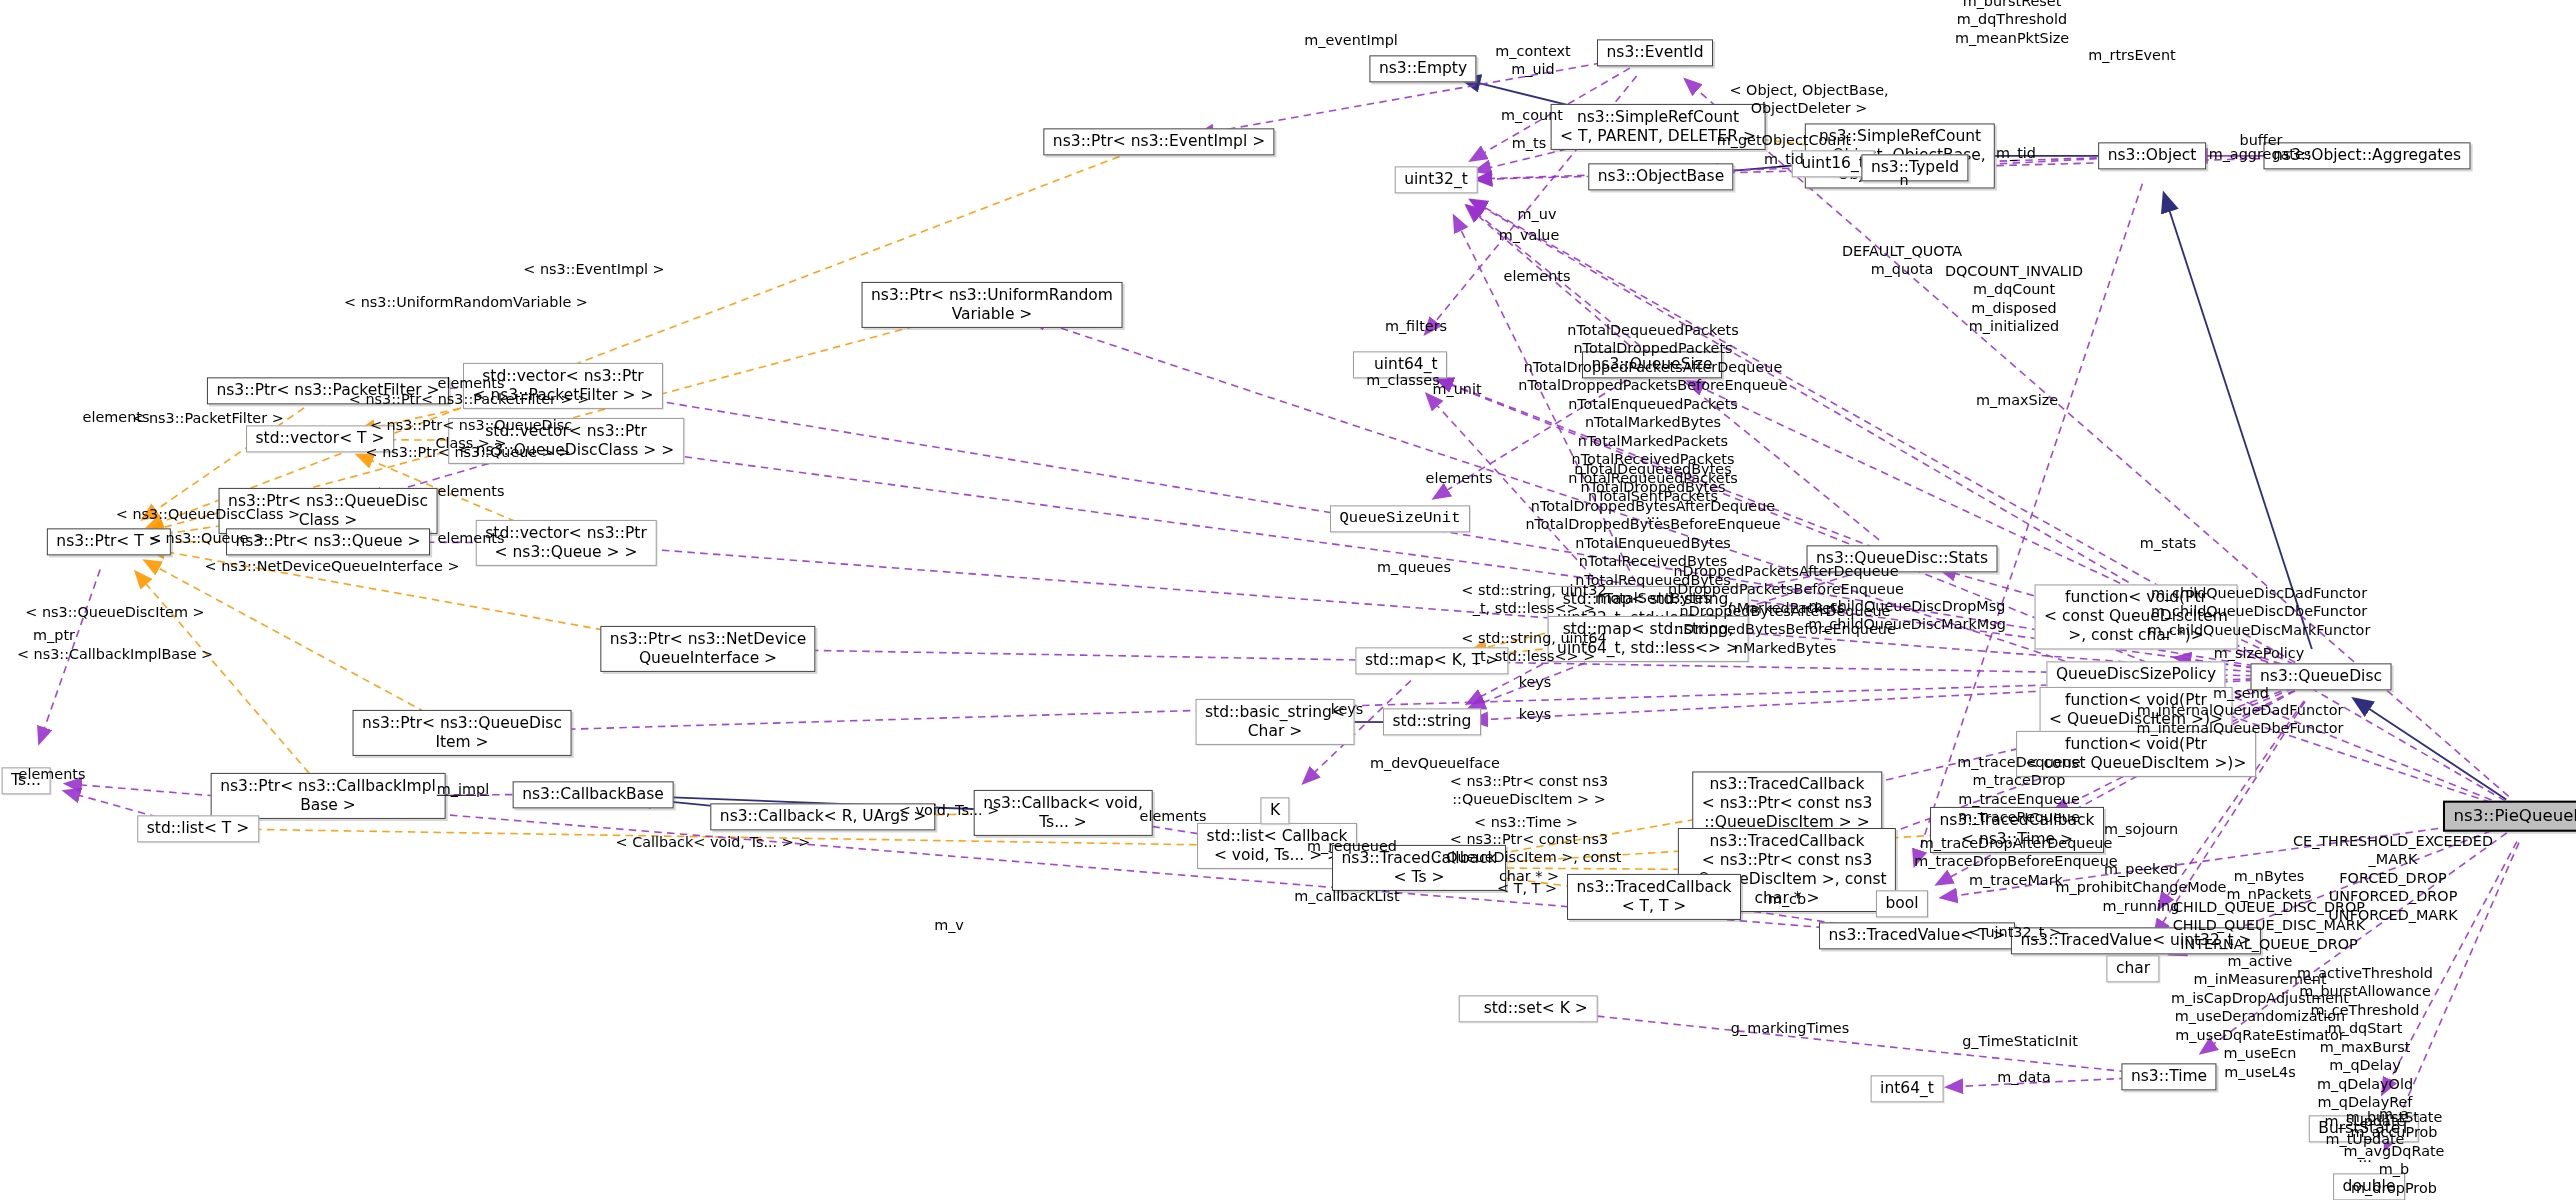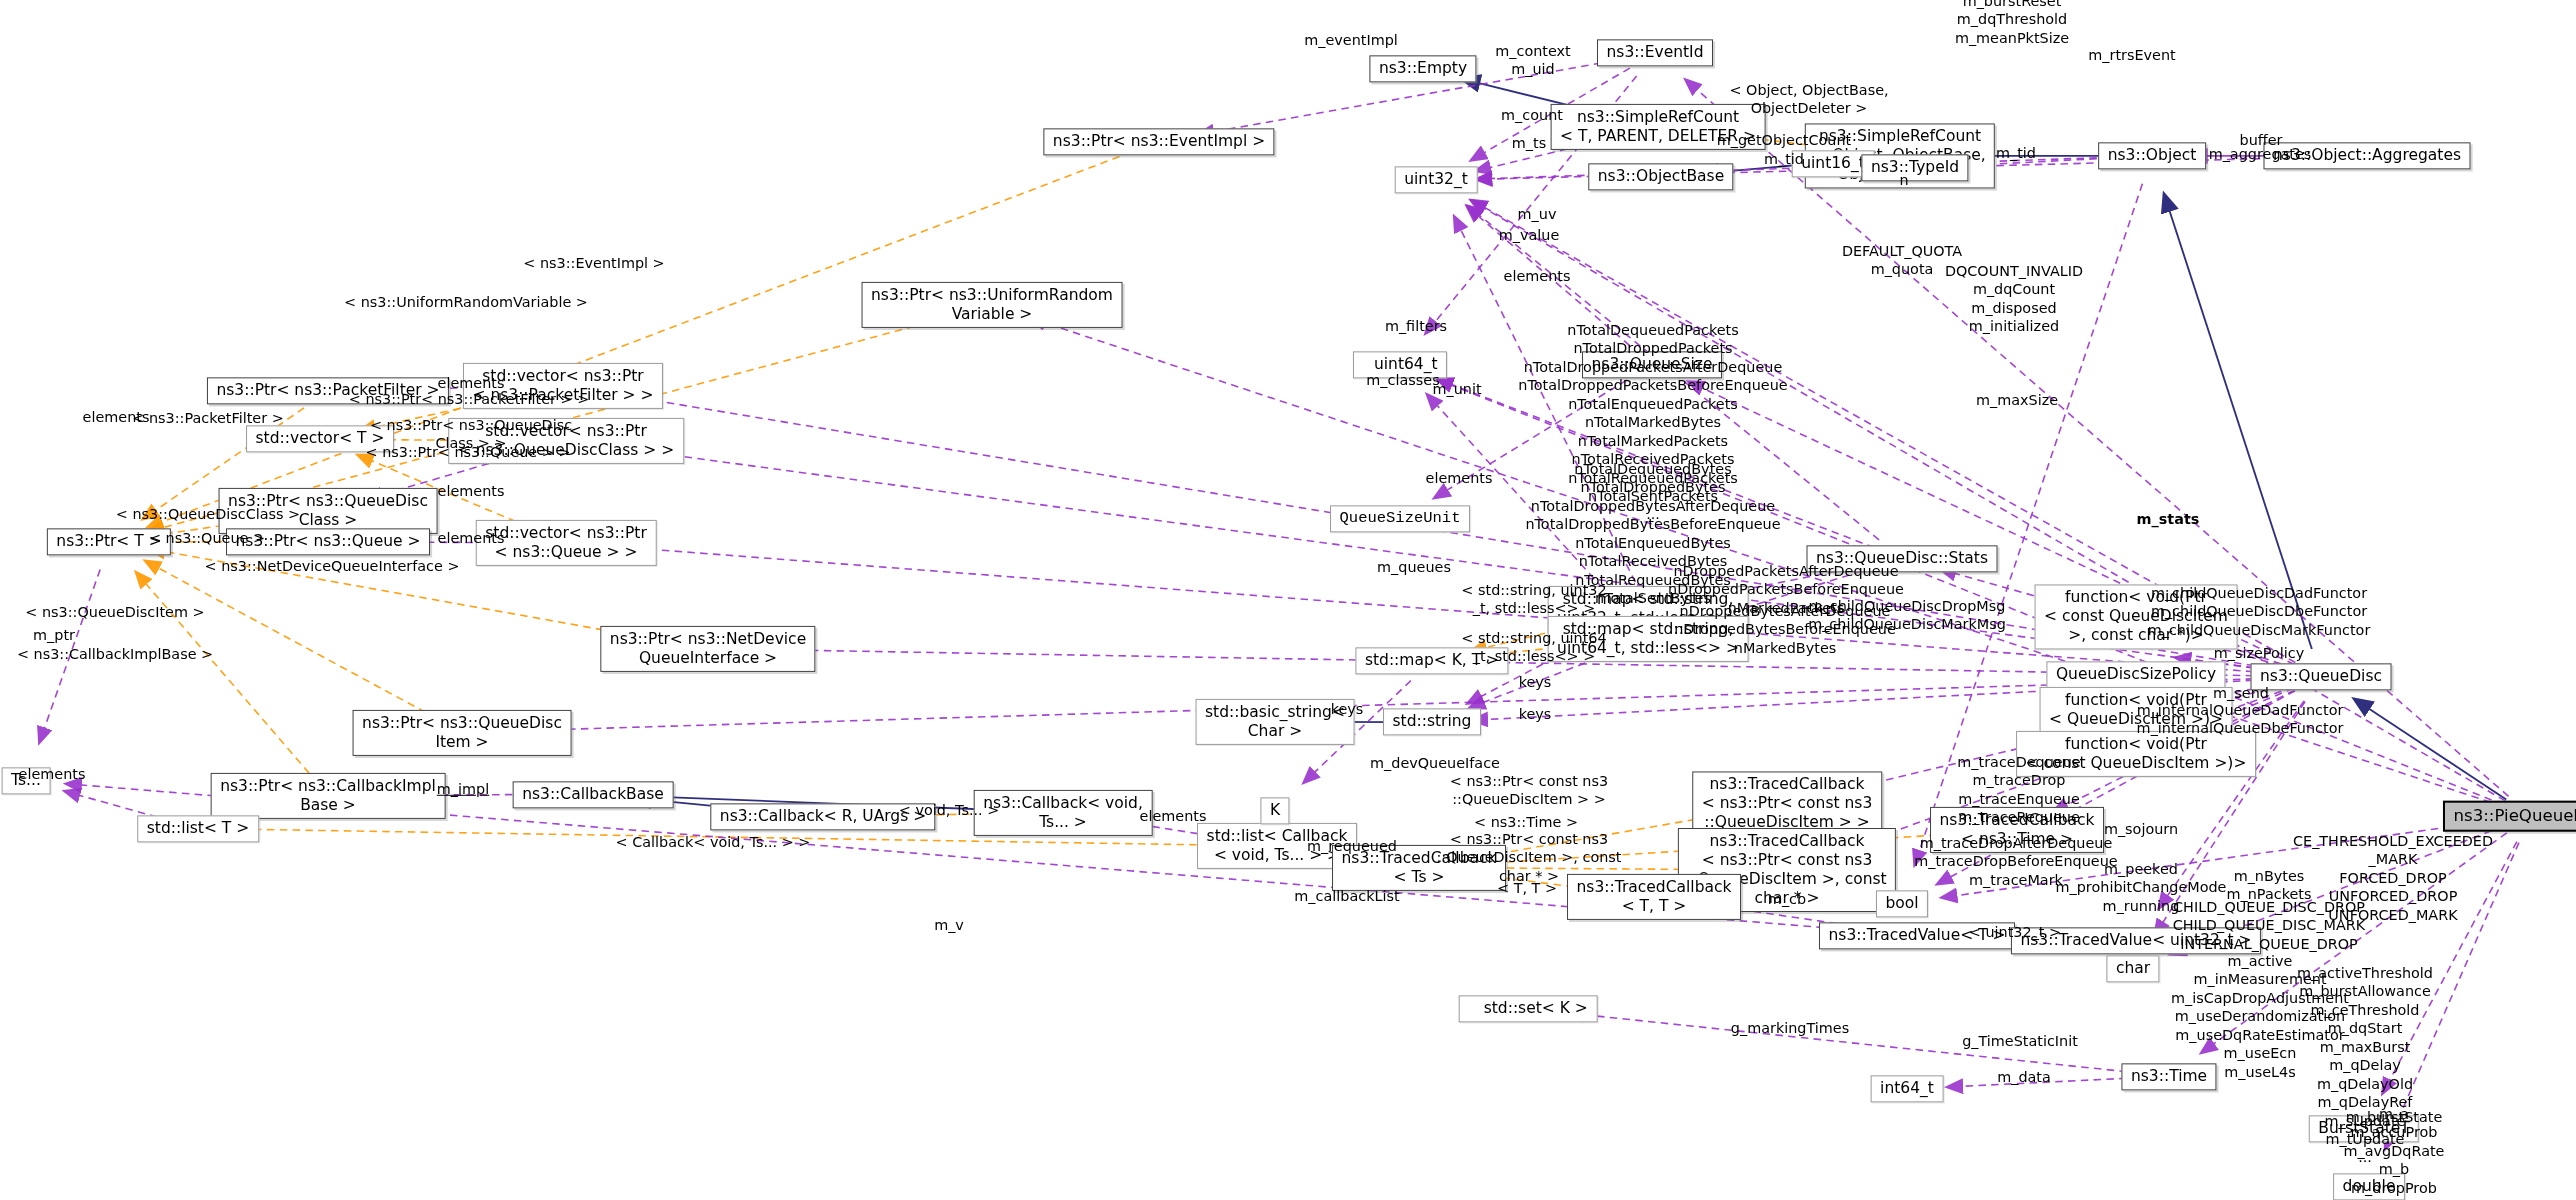--- a/index.html
+++ b/index.html
@@ -265,21 +265,21 @@
 ObjectDeleter &gt;</div>
       <div class="edge-label" style="left: 1784px; top: 140px;">m_getObjectCount</div>
       <div class="edge-label" style="left: 2016px; top: 153px;">m_tid</div>
       <div class="edge-label" style="left: 1784px; top: 159px;">m_tid</div>
       <div class="edge-label" style="left: 1904px; top: 180px;">n</div>
       <div class="edge-label" style="left: 2261px; top: 140px;">buffer</div>
       <div class="edge-label" style="left: 2260px; top: 154px;">m_aggregates</div>
       <div class="edge-label" style="left: 1537px; top: 214px;">m_uv</div>
       <div class="edge-label" style="left: 1529px; top: 235px;">m_value</div>
       <div class="edge-label" style="left: 1537px; top: 276px;">elements</div>
-      <div class="edge-label" style="left: 594px; top: 263px;">&lt; ns3::EventImpl &gt;</div>
+      <div class="edge-label" style="left: 594px; top: 269px;">&lt; ns3::EventImpl &gt;</div>
       <div class="edge-label" style="left: 466px; top: 302px;">&lt; ns3::UniformRandomVariable &gt;</div>
       <div class="edge-label" style="left: 1902px; top: 260px;">DEFAULT_QUOTA
 m_quota</div>
       <div class="edge-label" style="left: 2014px; top: 299px;">DQCOUNT_INVALID
 m_dqCount
 m_disposed
 m_initialized</div>
       <div class="edge-label" style="left: 1416px; top: 326px;">m_filters</div>
       <div class="edge-label" style="left: 1403px; top: 380px;">m_classes</div>
       <div class="edge-label" style="left: 1457px; top: 389px;">m_unit</div>
@@ -309,21 +309,21 @@
 ...</div>
       <div class="edge-label" style="left: 1459px; top: 478px;">elements</div>
       <div class="edge-label" style="left: 1653px; top: 534px;">nTotalDequeuedBytes
 nTotalDroppedBytes
 nTotalDroppedBytesAfterDequeue
 nTotalDroppedBytesBeforeEnqueue
 nTotalEnqueuedBytes
 nTotalReceivedBytes
 nTotalRequeuedBytes
 nTotalSentBytes</div>
-      <div class="edge-label" style="left: 2168px; top: 519px; font-weight: bold;">m_stats</div>
+      <div class="edge-label" style="left: 2168px; top: 543px;">m_stats</div>
       <div class="edge-label" style="left: 1786px; top: 590px;">nDroppedPacketsAfterDequeue
 nDroppedPacketsBeforeEnqueue
 nMarkedPackets</div>
       <div class="edge-label" style="left: 1907px; top: 615px;">m_childQueueDiscDropMsg
 m_childQueueDiscMarkMsg</div>
       <div class="edge-label" style="left: 1785px; top: 630px;">nDroppedBytesAfterDequeue
 nDroppedBytesBeforeEnqueue
 nMarkedBytes</div>
       <div class="edge-label" style="left: 1534px; top: 599px;">&lt; std::string, uint32
 _t, std::less&lt;&gt; &gt;</div>

